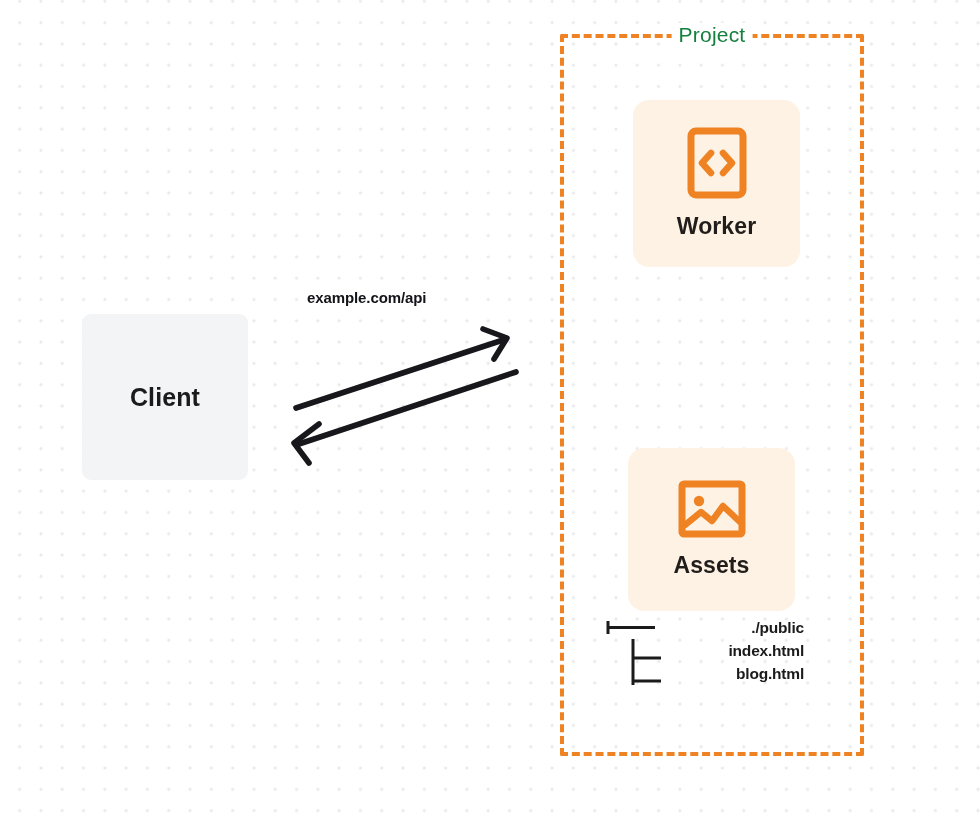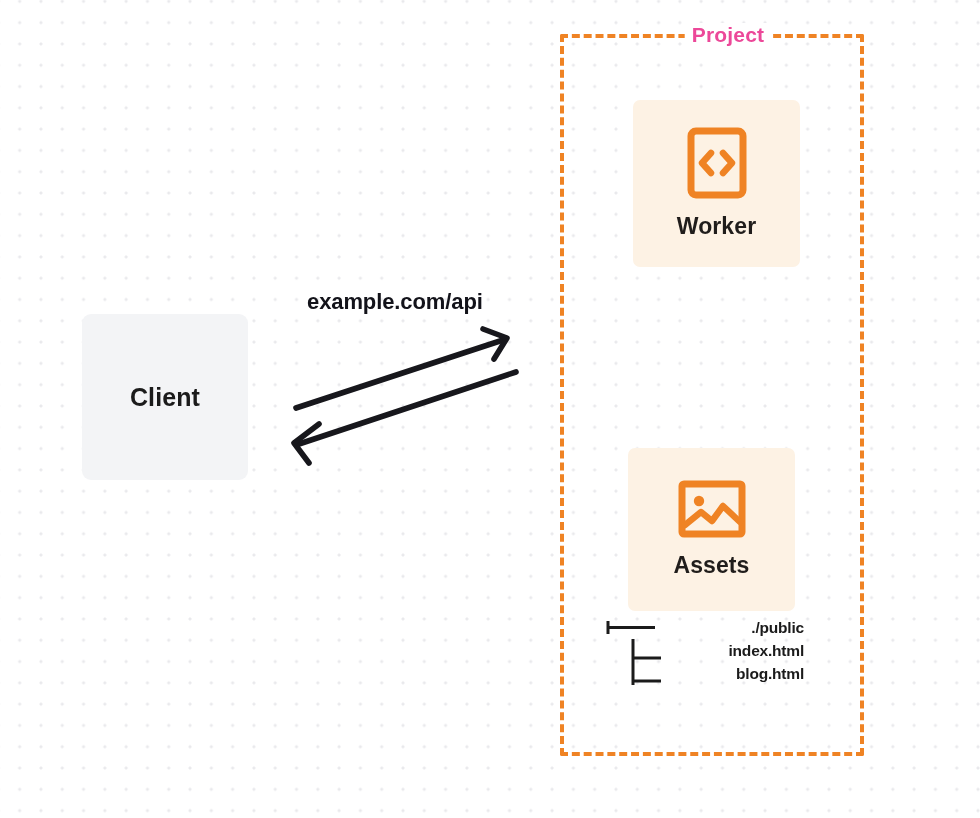--- a/index.html
+++ b/index.html
@@ -50,21 +50,21 @@
     left: 0;
     top: 0;
     width: 980px;
     height: 818px;
     pointer-events: none;
   }
   .edge-label {
     position: absolute;
     left: 307px;
     top: 289px;
-    font-size: 22px;
+    font-size: 15px;
     font-weight: bold;
     color: #13131a;
     letter-spacing: -0.1px;
     white-space: nowrap;
   }
 
   
   .project-container {
     position: absolute;
     left: 560px;
@@ -76,32 +76,31 @@
     box-sizing: border-box;
   }
   .project-title {
     position: absolute;
     left: 50%;
     top: -15px;
     transform: translateX(-50%);
     background: #ffffff;
     padding: 0 7px;
     font-size: 21px;
-    font-weight: bold;
-    color: #ec4899;
+    font-weight: normal;
+    color: #15803d;
     letter-spacing: 0.2px;
     white-space: nowrap;
-    margin-left: 16px;
   }
 
   
   .service-card {
     position: absolute;
     background: #fdf2e4;
-    border-radius: 7px;
+    border-radius: 16px;
     display: flex;
     flex-direction: column;
     align-items: center;
     justify-content: center;
   }
   .card-worker {
     left: 633px;
     top: 100px;
     width: 167px;
     height: 167px;

